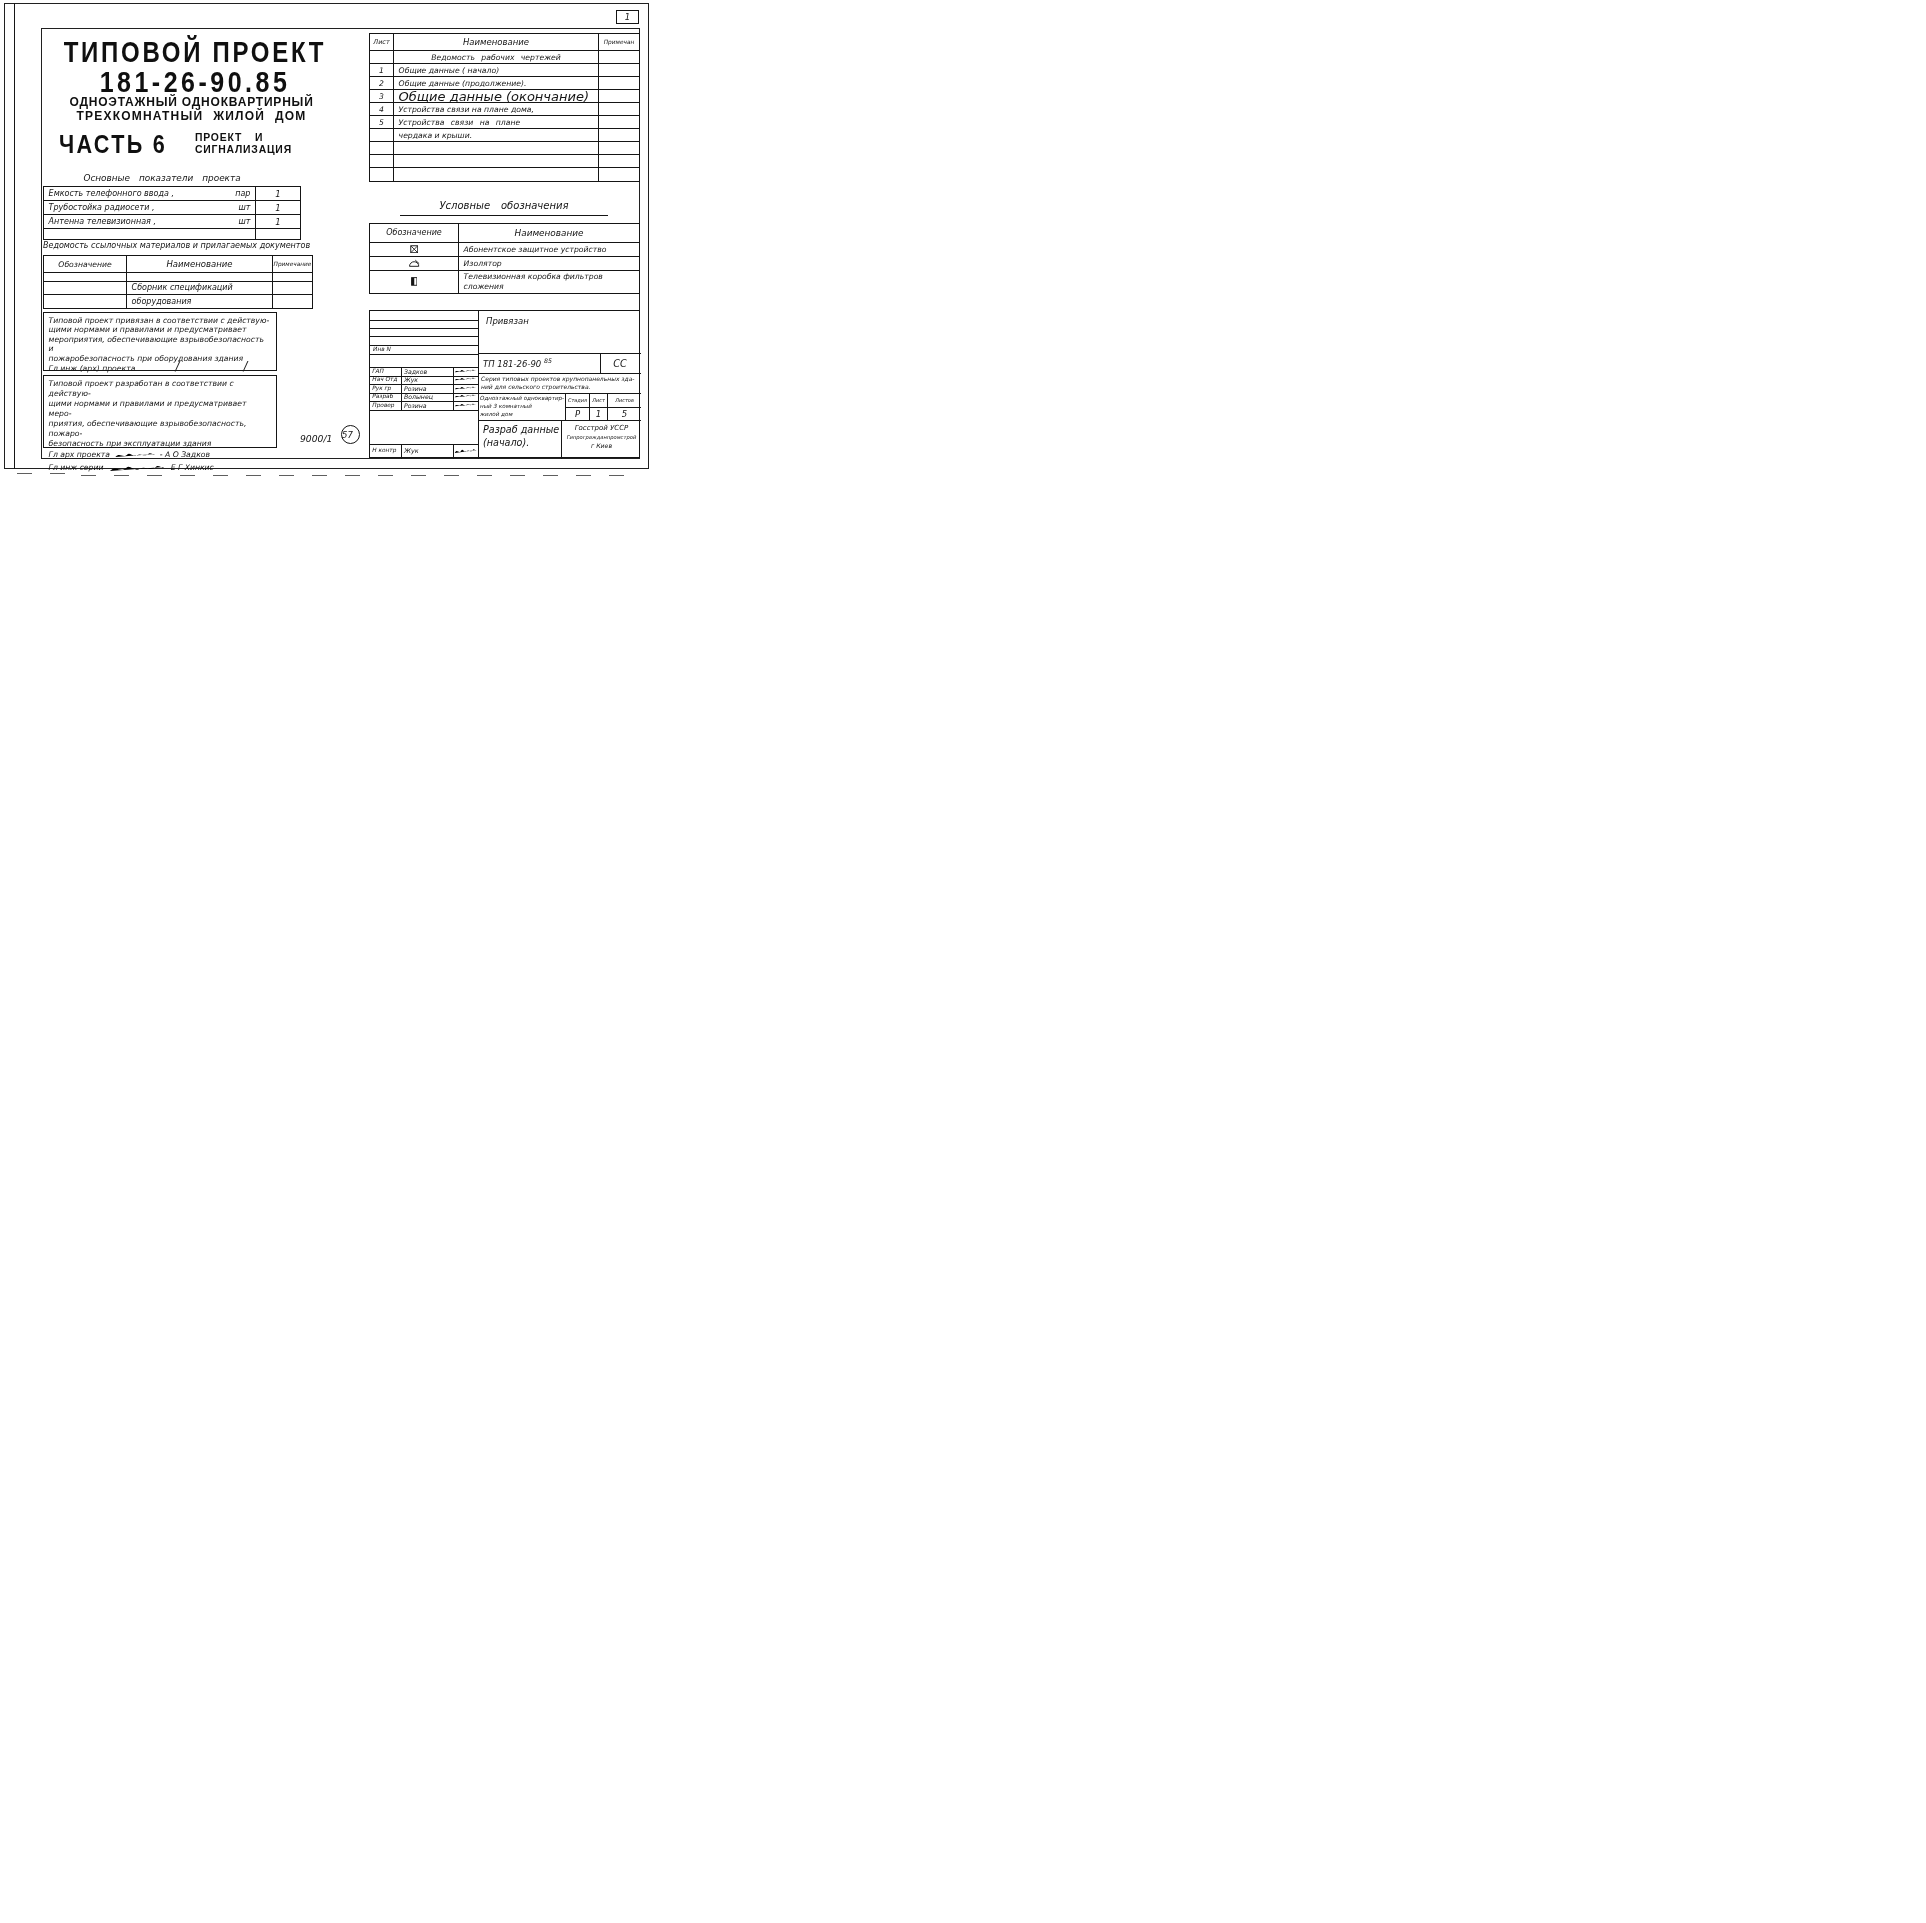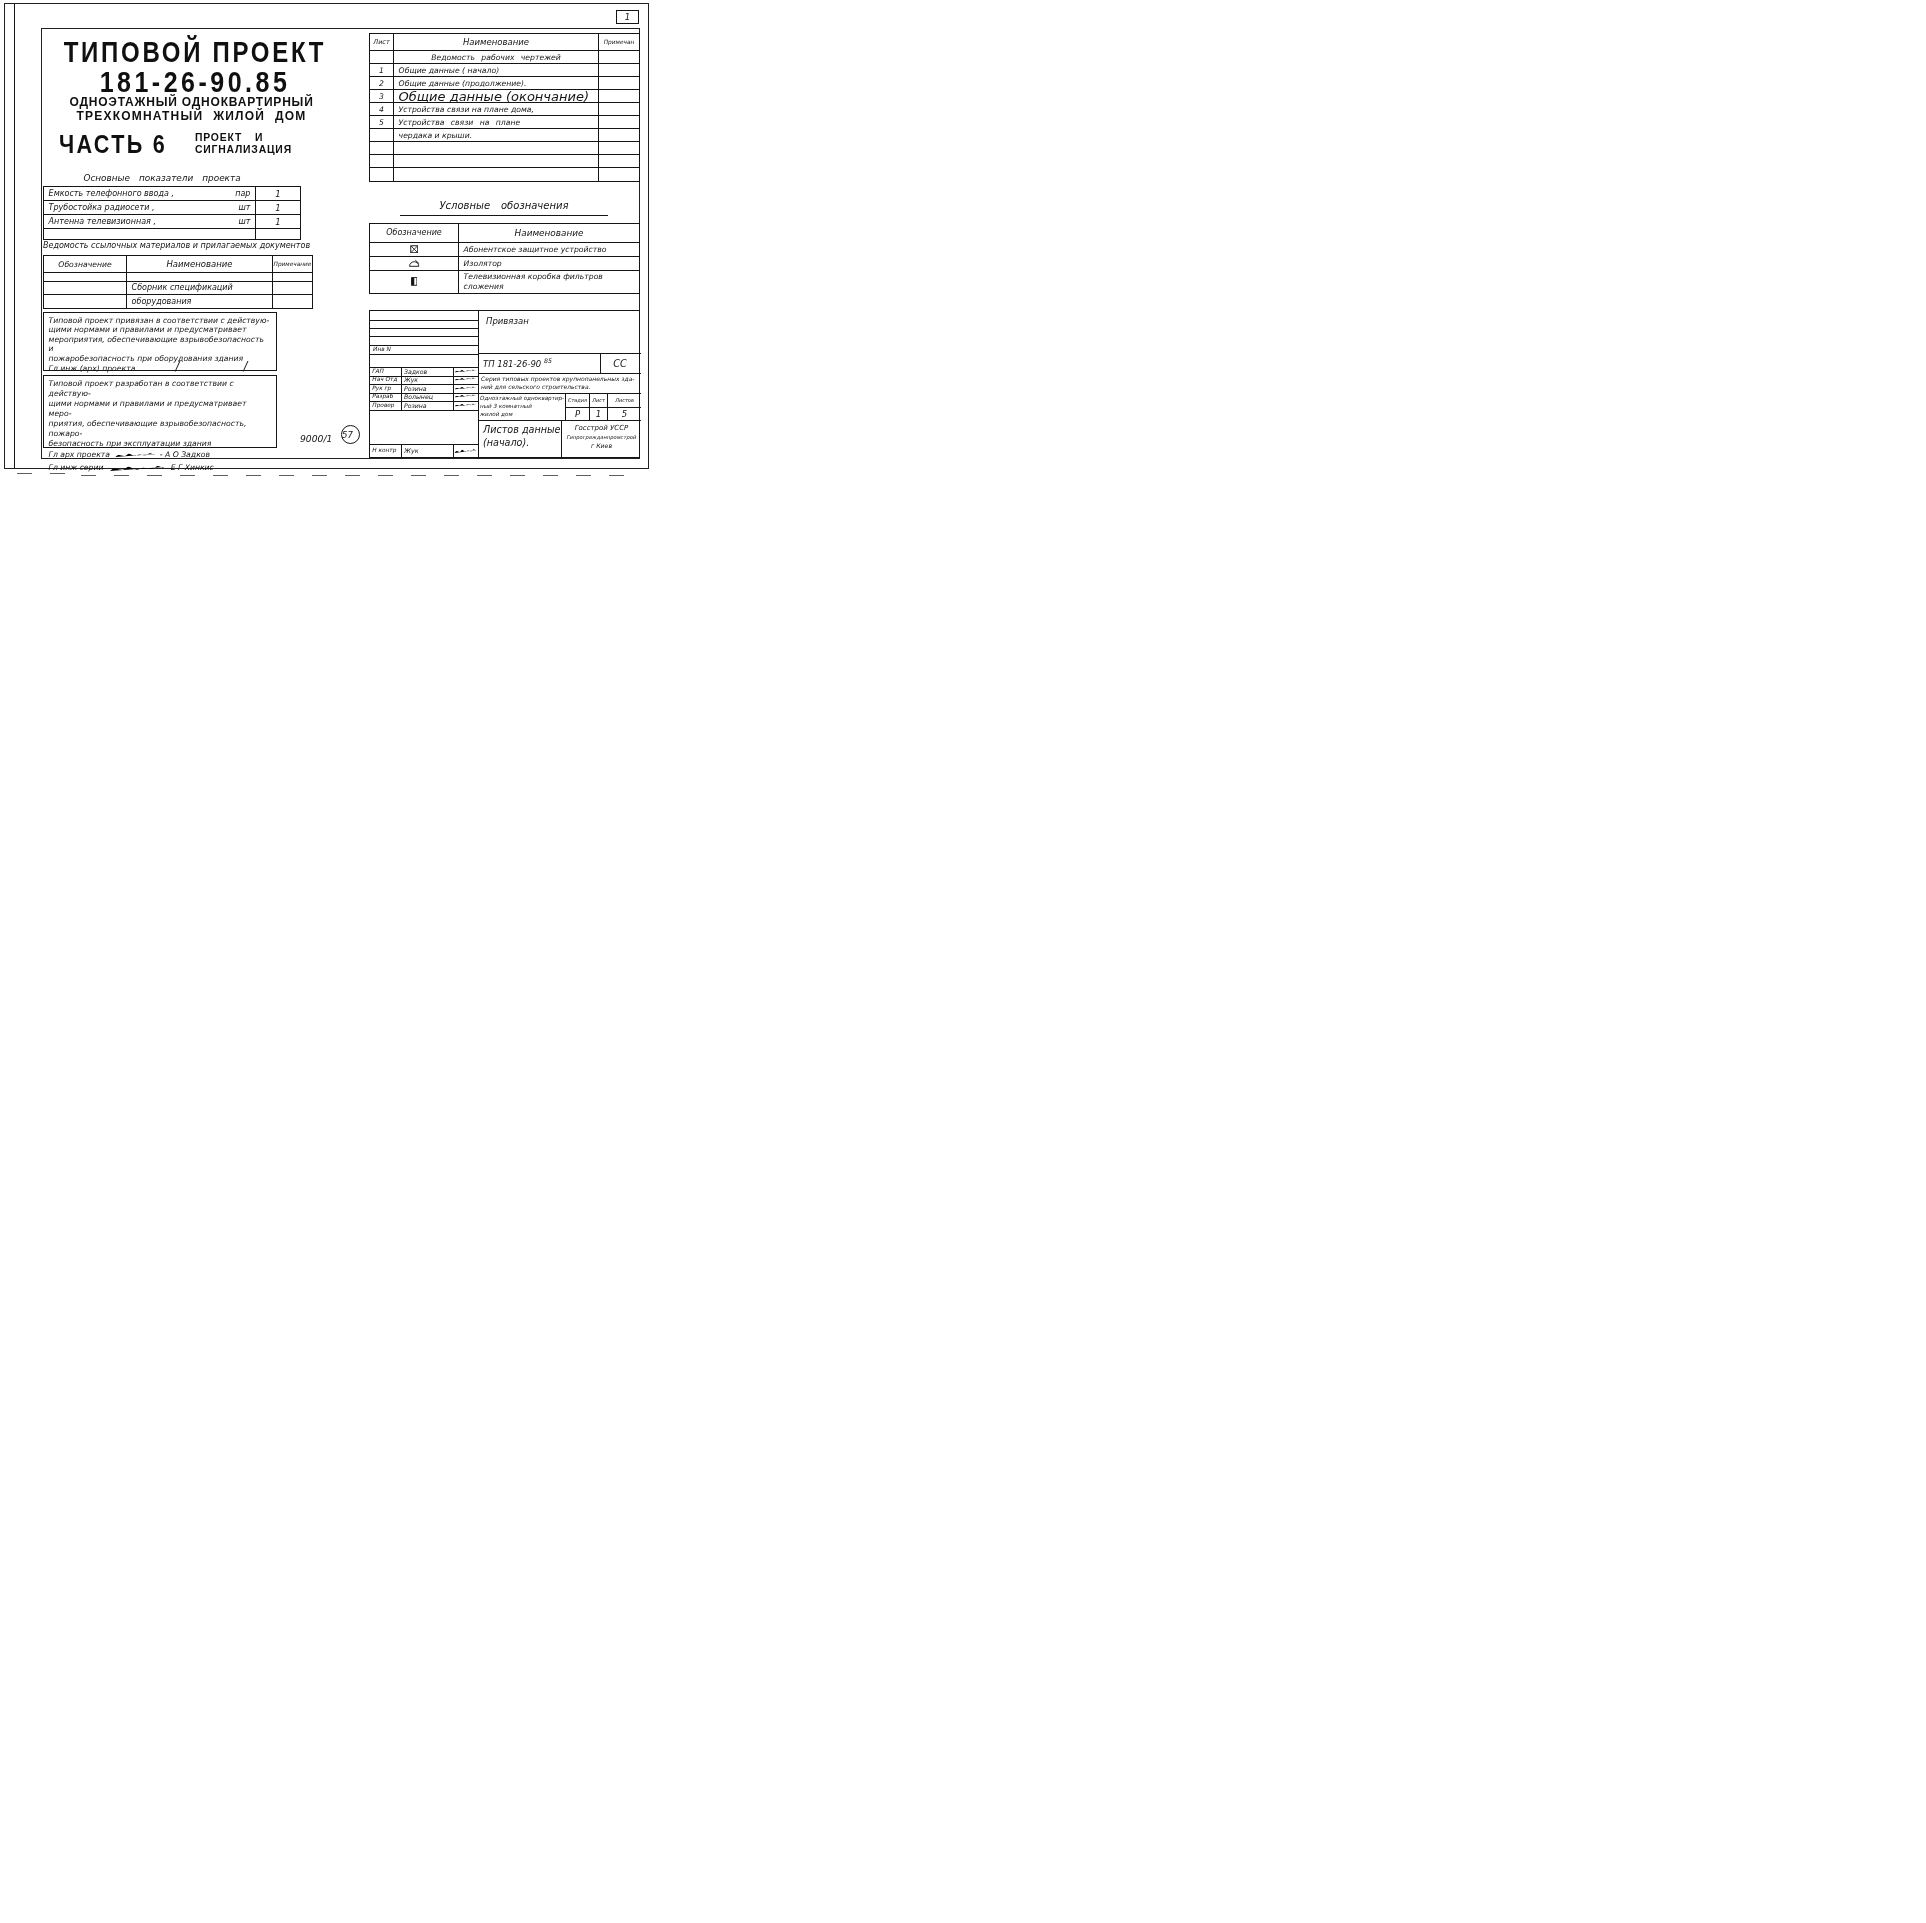--- a/index.html
+++ b/index.html
@@ -292,21 +292,21 @@
     </div>
 
     <div class="abs hw cc" style="left:196px;top:82px;width:23px;height:14px;display:flex;align-items:center;justify-content:center;font-size:5px">Стадия</div>
     <div class="abs hw cc" style="left:220px;top:82px;width:17px;height:14px;display:flex;align-items:center;justify-content:center;font-size:5px">Лист</div>
     <div class="abs hw cc" style="left:238px;top:82px;width:33px;height:14px;display:flex;align-items:center;justify-content:center;font-size:5px">Листов</div>
     <div class="abs hw cc" style="left:196px;top:96px;width:23px;height:13px;display:flex;align-items:center;justify-content:center;font-size:8.5px">Р</div>
     <div class="abs hw cc" style="left:220px;top:96px;width:17px;height:13px;display:flex;align-items:center;justify-content:center;font-size:8.5px">1</div>
     <div class="abs hw cc" style="left:238px;top:96px;width:33px;height:13px;display:flex;align-items:center;justify-content:center;font-size:8.5px">5</div>
 
     <div class="abs hw" style="left:113px;top:113px;font-size:9.6px;line-height:12.7px">
-      <div>Листов данные</div>
+      <div>Разраб данные</div>
       <div>(начало).</div>
     </div>
 
     <div class="abs hw" style="left:192px;top:113px;width:79px;text-align:center">
       <div style="font-size:7px;line-height:9.2px">Госстрой УССР</div>
       <div style="font-size:5.2px;line-height:8.5px">Гипрогражданпромстрой</div>
       <div style="font-size:6.2px;line-height:8.5px">г Киев</div>
     </div>
   </div>
 

